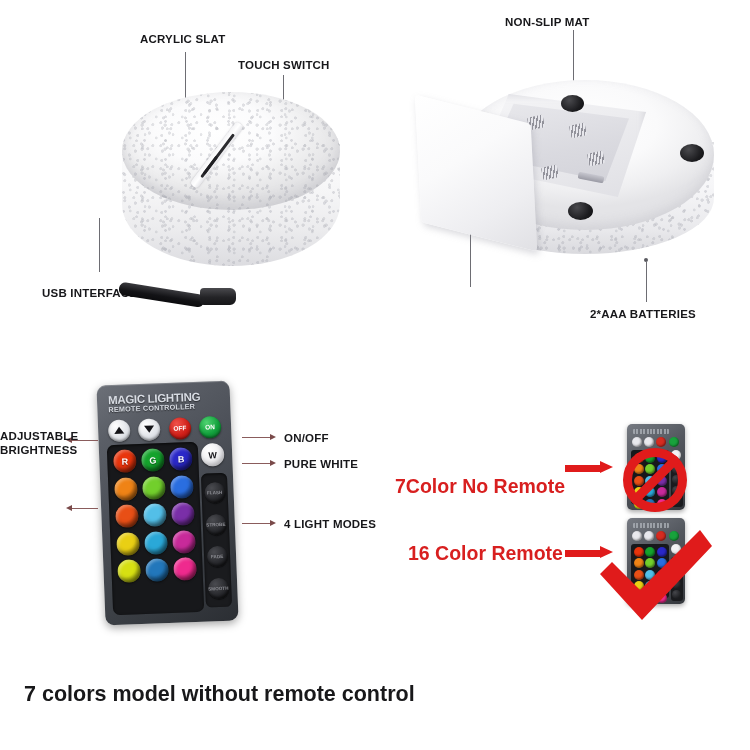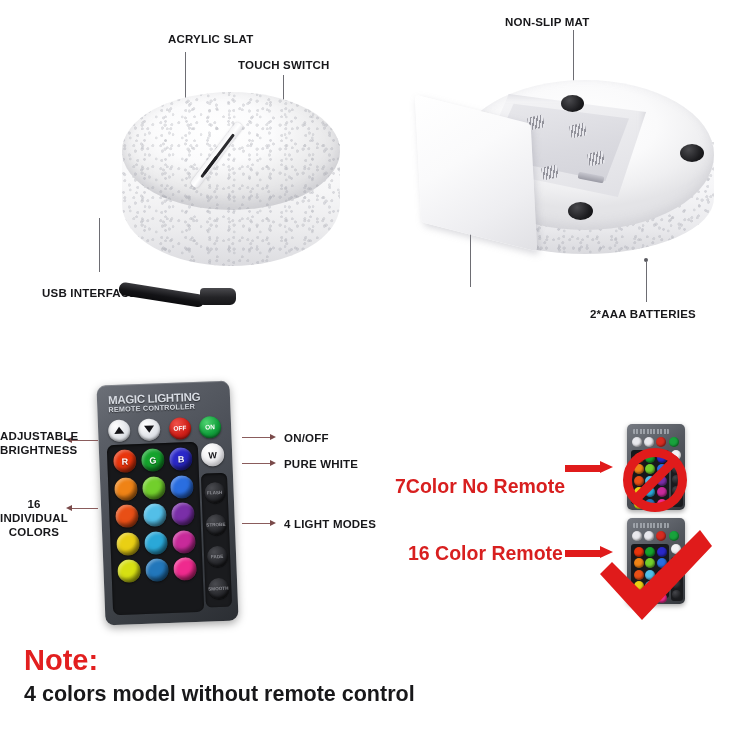--- a/index.html
+++ b/index.html
@@ -320,21 +320,21 @@
     <div class="usb-cable"></div>
     <div class="usb-plug"></div>
   </div>
 
   <div class="leader v" style="left:185px;top:52px;height:52px;"></div>
   <div class="dot" style="left:183px;top:100px;"></div>
   <div class="leader v" style="left:283px;top:75px;height:50px;"></div>
   <div class="dot" style="left:281px;top:121px;"></div>
   <div class="leader v" style="left:99px;top:218px;height:54px;"></div>
 
-  <div class="callout abs" style="left:140px;top:32px;margin-left:28px;">ACRYLIC SLAT</div>
+  <div class="callout abs" style="left:140px;top:32px;">ACRYLIC SLAT</div>
   <div class="callout abs" style="left:238px;top:58px;">TOUCH SWITCH</div>
   <div class="callout abs" style="left:42px;top:286px;">USB INTERFACE</div>
 
   <div class="base2 abs">
     <div class="b2-body">
         <div class="crackle"></div>
       </div>
     <div class="b2-top"></div>
 
     <div class="batt-well">
@@ -413,22 +413,20 @@
       </div>
   </div>
 
   <div class="leader thin h" style="left:72px;top:440px;width:26px;"></div>
   <div class="arrowhead l" style="left:66px;top:436.5px;"></div>
   <div class="callout rgt abs" style="left:0px;top:429px;width:64px;">ADJUSTABLE
 BRIGHTNESS</div>
 
   <div class="leader thin h" style="left:72px;top:508px;width:26px;"></div>
   <div class="arrowhead l" style="left:66px;top:504.5px;"></div>
-  <div class="callout ctr abs" style="left:0px;top:497px;width:68px;">16 INDIVIDUAL
-COLORS</div>
 
   <div class="leader thin h" style="left:242px;top:437px;width:28px;"></div>
   <div class="arrowhead r" style="left:270px;top:433.5px;"></div>
   <div class="callout abs" style="left:284px;top:431px;">ON/OFF</div>
 
   <div class="leader thin h" style="left:242px;top:463px;width:28px;"></div>
   <div class="arrowhead r" style="left:270px;top:459.5px;"></div>
   <div class="callout abs" style="left:284px;top:457px;">PURE WHITE</div>
 
   <div class="leader thin h" style="left:242px;top:523px;width:28px;"></div>
@@ -519,16 +517,15 @@
       <div class="mini-m"></div>
         <div class="mini-m"></div>
         <div class="mini-m"></div>
         <div class="mini-m"></div>
     </div>
   </div>
   <svg class="check" style="left:596px;top:528px;" width="120" height="96" viewBox="0 0 120 96">
     <path d="M4 46 L16 34 L44 62 L104 2 L116 18 L46 92 Z" fill="#e01b1b"></path>
   </svg>
 
-  <div class="note-title">Note:</div>
-  <div class="note-line" style="top:682px;">4 colors model without remote control</div>
+  <div class="note-line" style="top:682px;">7 colors model without remote control</div>
 
 </div>
 
 </body></html>

